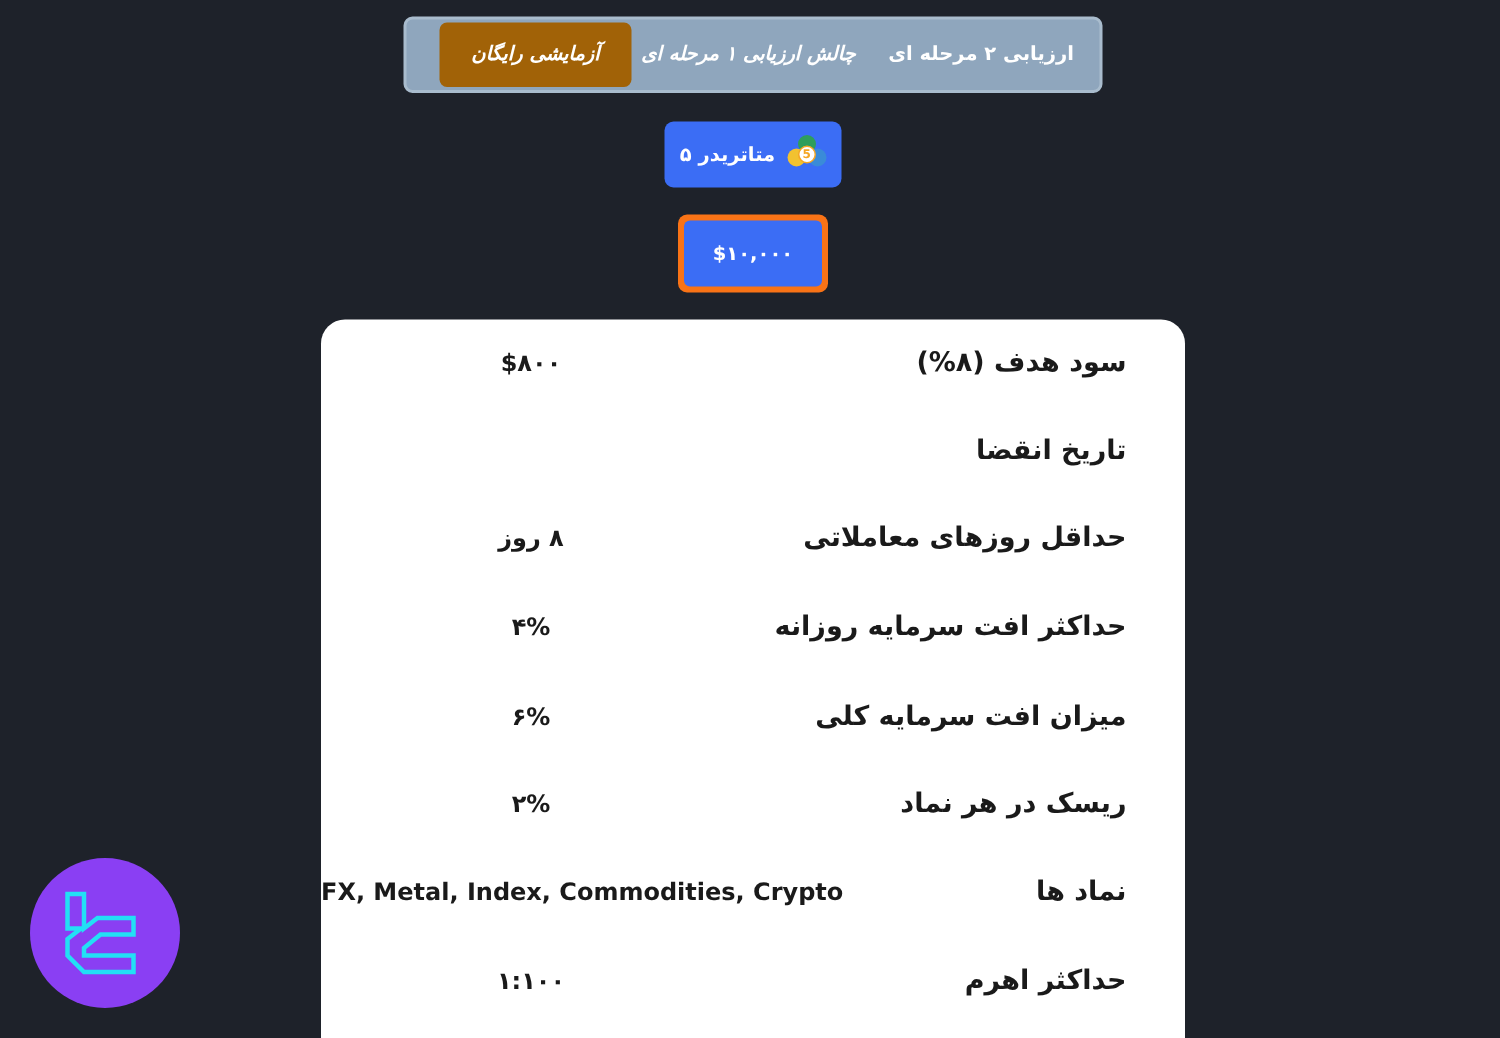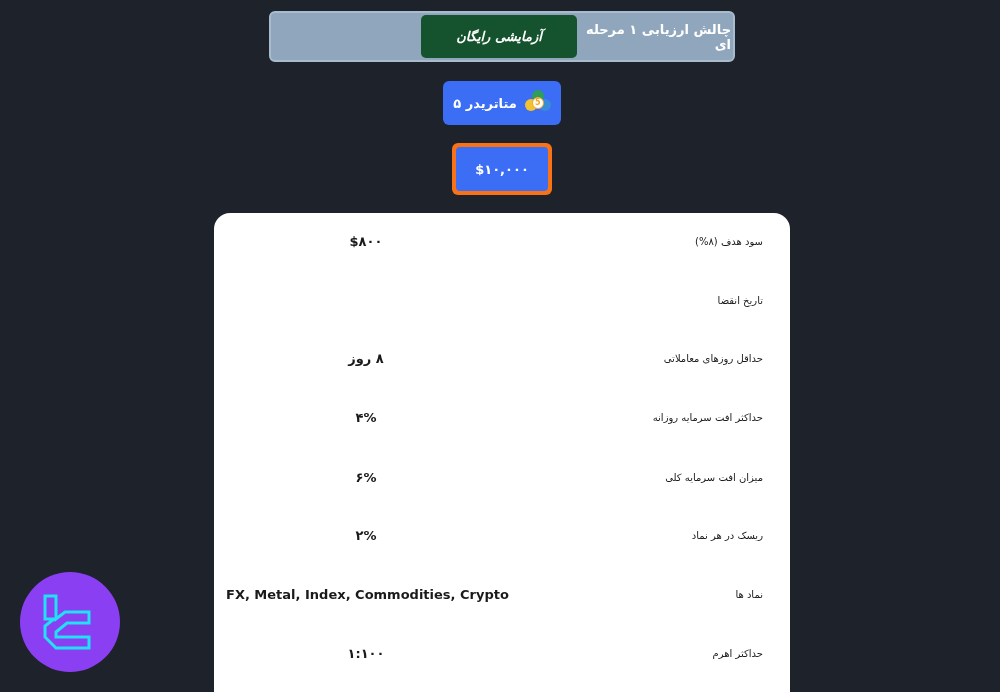--- a/index.html
+++ b/index.html
@@ -19,21 +19,21 @@
       border-radius: 6px;
       display: flex; flex-direction: row-reverse;
       align-items: center; padding: 2px;
     }
     .tab {
       flex: 1; height: 100%;
       display: flex; align-items: center; justify-content: center;
       color: #ffffff; font-size: 13px; font-weight: bold;
       direction: rtl; border-radius: 5px; cursor: pointer;
     }
-    .tab.active { background: #14532d; font-style: italic; }
+    .tab.active { background: #a16207; font-style: italic; }
     .tab:nth-child(1) { flex: 0 0 154px; }
     .tab:nth-child(2) { flex: 0 0 156px; font-style: italic; }
     .tab:nth-child(3) { flex: 0 0 128px; }
 
     
     .platform-btn {
       position: absolute; left: 443px; top: 81px;
       width: 118px; height: 44px;
       background: #3b6df5; border-radius: 6px;
       display: flex; align-items: center; justify-content: center;
@@ -69,45 +69,48 @@
     .card {
       position: absolute; left: 214px; top: 213px;
       width: 576px; height: 500px;
       background: #ffffff; border-radius: 16px 16px 0 0;
     }
     .row {
       position: absolute; left: 0; right: 0; height: 20px;
       display: flex; align-items: center;
     }
     .row .label {
-      position: absolute; right: 27px;
-      direction: rtl; font-size: 10px; font-weight: normal; color: #1a1a1a;
+      position: absolute; right: 39px;
+      direction: rtl; font-size: 18px; font-weight: bold; color: #1a1a1a;
       white-space: nowrap;
     }
     .row .value {
-      position: absolute; left: 12px; width: 280px; text-align: center;
-      font-size: 13px; font-weight: bold; color: #1a1a1a; white-space: nowrap;
+      position: absolute; left: 0; width: 280px; text-align: center;
+      font-size: 16px; font-weight: bold; color: #1a1a1a; white-space: nowrap;
       direction: rtl;
     }
     .row .value.ltr { direction: ltr; text-align: right; }
 
     
     .logo {
       position: absolute; left: 20px; top: 572px;
       width: 100px; height: 100px; border-radius: 50%;
       background: #8a3ff3;
       display: flex; align-items: center; justify-content: center;
     }
   </style>
 </head>
 <body>
 
 <div class="stage">
 
   <div class="tabs">
+    <div class="tab">
+      <span>ارزیابی ۲ مرحله ای</span>
+    </div>
     <div class="tab">
       <span>چالش ارزیابی ۱ مرحله ای</span>
     </div>
     <div class="tab active">
       <span>آزمایشی رایگان</span>
     </div>
   </div>
 
   <div class="platform-btn">
     <span class="mt5-icon">

